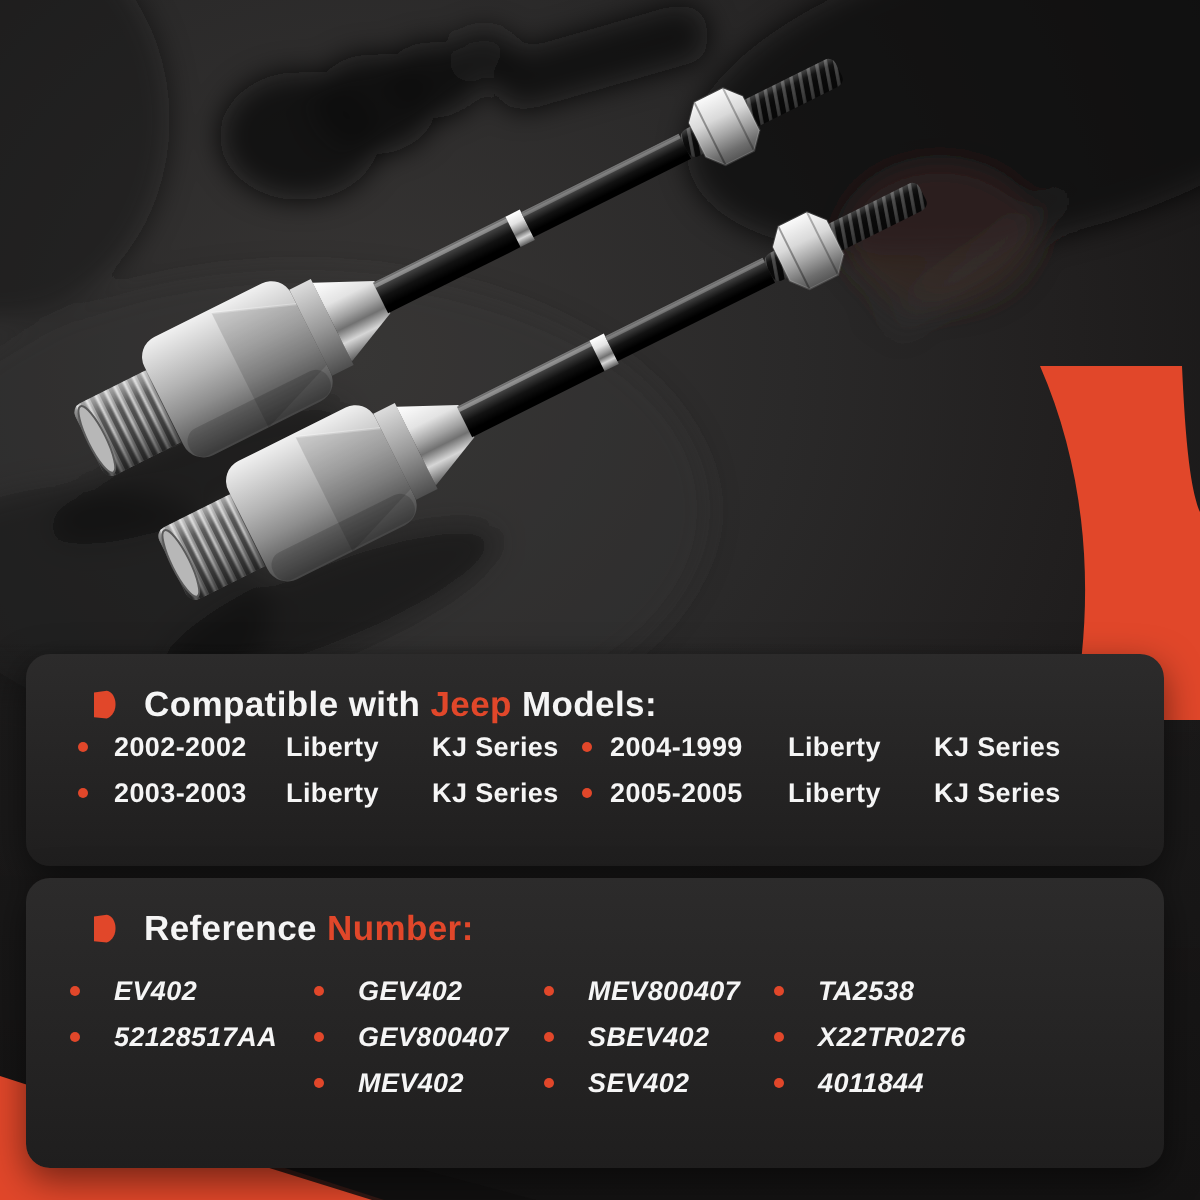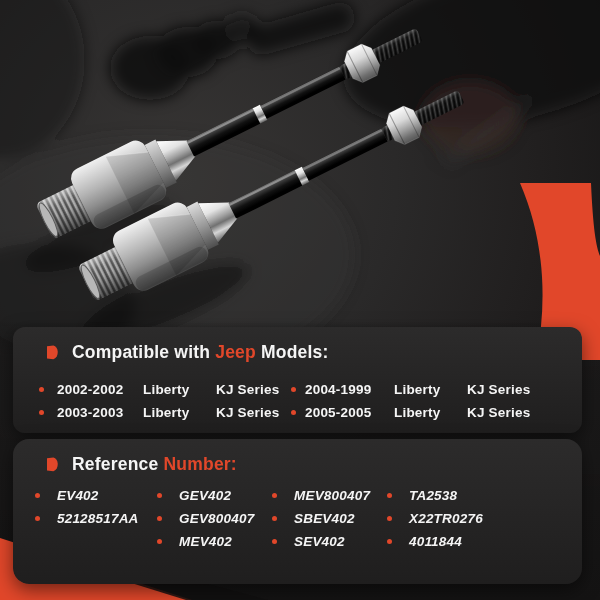--- a/index.html
+++ b/index.html
@@ -16,39 +16,39 @@
   }
   .stage svg.bgart{position:absolute;left:0;top:0;}
   .panel{
     position:absolute;left:13px;width:569px;
     background:linear-gradient(180deg,#2c2b2b 0%,var(--panel) 40%,#1f1e1e 100%);
     border-radius:12px;
     box-shadow:0 6px 18px rgba(0,0,0,.5);
     color:var(--text);
   }
   .panel-compat{top:327px;height:106px;}
-  .panel-ref{top:439px;height:145px;border-radius:16px;}
+  .panel-ref{top:439px;height:145px;}
   .panel-head{
     display:flex;align-items:center;
     padding:15px 0 0 33px;height:20px;
   }
   .mark{width:14px;height:15px;display:inline-block;flex:0 0 auto;}
   .mark svg{display:block;}
   .mark path{fill:var(--accent);}
   .title{
     margin:0 0 0 12px;font-size:17.5px;font-weight:700;letter-spacing:.2px;
     color:var(--text);white-space:pre;
   }
   .accent{color:var(--accent);}
   .dot{
     width:5px;height:5px;border-radius:50%;
     background:var(--accent);flex:0 0 auto;display:inline-block;
   }
   
-  .compat-rows{margin-top:16px;}
+  .compat-rows{}
   .compat-row{
     display:flex;align-items:center;height:23px;
     padding-left:24px;font-size:13.5px;font-weight:600;letter-spacing:.2px;
   }
   .compat-row .dot{margin-left:2px;}
   .c-year{margin-left:13px;width:86px;}
   .c-model{width:73px;}
   .c-series{width:73px;}
   .c-dot2{margin-left:2px;}
   .c-year2{margin-left:9px;width:89px;}

